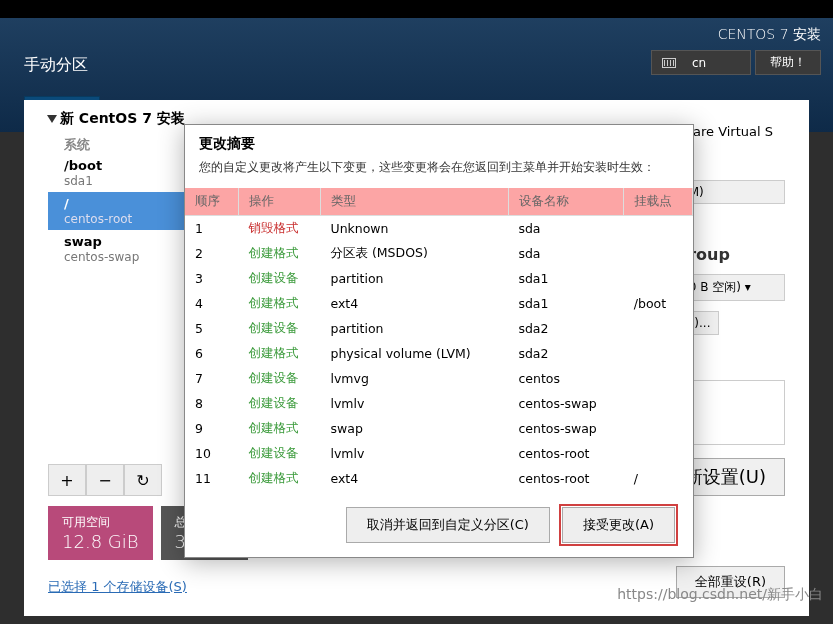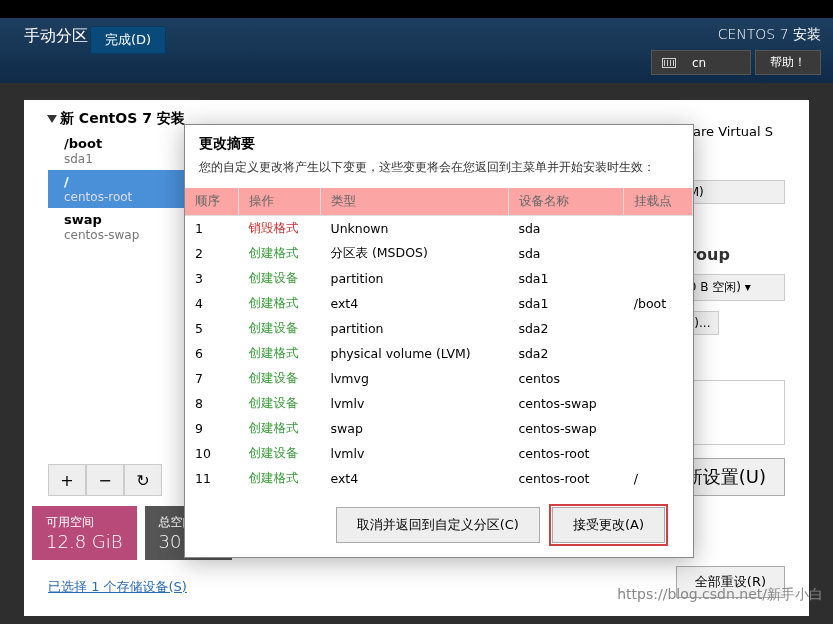--- a/index.html
+++ b/index.html
@@ -1,19 +1,19 @@
 <!DOCTYPE html>
 <html><head>
   <meta charset="utf-8">
   <style>
     * { box-sizing: border-box; margin: 0; padding: 0; font-family: "DejaVu Sans", "Microsoft YaHei", sans-serif; }
     body { width: 833px; height: 624px; background: #2e2e2e; overflow: hidden; position: relative; }
     .top-black { background: #000; height: 18px; width: 100%; }
     .header { background: #1a3a5c; background: linear-gradient(#1f3f60, #0e2a48); color: #fff; padding: 8px 12px 8px 24px; display: flex; justify-content: space-between; align-items: flex-start; }
-    .header-left { display: flex; flex-direction: row; gap: 2px; }
+    .header-left { display: flex; flex-direction: column; gap: 20px; margin-top: 29px; }
     .header-title { font-size: 16px; font-weight: 300; }
     .done-btn { background: #0a4a7a; border: 1px solid #083a5f; color: #fff; padding: 4px 14px; font-size: 13px; cursor: pointer; width: fit-content; }
     .header-right { display: flex; flex-direction: column; align-items: flex-end; gap: 6px; }
     .header-subtitle { font-size: 14px; font-weight: 300; }
     .header-tools { display: flex; gap: 4px; }
     .lang-ind { background: #3a3a3a; border: 1px solid #555; color: #fff; padding: 3px 10px; font-size: 12px; display: flex; align-items: center; gap: 16px; min-width: 100px; }
     .kbd-icon { width: 14px; height: 10px; border: 1px solid #ccc; display: inline-block; position: relative; }
     .kbd-icon::before { content: ""; position: absolute; inset: 1px; background: repeating-linear-gradient(90deg, #ccc 0 1px, transparent 1px 3px); }
     .help-btn { background: #3a3a3a; border: 1px solid #555; color: #fff; padding: 3px 14px; font-size: 12px; cursor: pointer; }
     .main-area { background: #fff; position: absolute; top: 100px; left: 24px; right: 24px; bottom: 8px; }
@@ -23,40 +23,40 @@
     .sys-label { color: #888; font-weight: bold; font-size: 13px; padding: 4px 0 0 16px; }
     .part-item { padding: 4px 8px 4px 16px; font-size: 13px; }
     .part-item .pname { font-weight: bold; display: block; }
     .part-item .pdev { color: #777; font-size: 12px; }
     .part-item.selected { background: #4a90d9; color: #fff; }
     .part-item.selected .pdev { color: #dde; }
     .device-label { position: absolute; right: 36px; top: 24px; font-size: 13px; }
     .toolbar { position: absolute; left: 24px; bottom: 120px; display: flex; border: 1px solid kit#ccc; }
     .toolbar button { width: 38px; height: 32px; background: #eee; border: 1px solid #ccc; font-size: 16px; cursor: pointer; }
     .refresh-icon { font-family: sans-serif; }
-    .space-boxes { position: absolute; left: 8px; bottom: 56px; display: flex; gap: 8px; }
+    .space-boxes { position: absolute; left: 24px; bottom: 56px; display: flex; gap: 8px; }
     .space-box { padding: 8px 14px; color: #fff; font-size: 12px; text-align: left; }
     .space-box .sval { font-size: 18px; font-weight: 300; }
     .space-avail { background: #b84a7a; }
     .space-total { background: #555; }
     .storage-link { position: absolute; left: 24px; bottom: 20px; color: #2a6bb5; font-size: 13px; text-decoration: underline; cursor: pointer; }
     .mib-btn, .vg-btn, .vgm-btn { background: #f0f0f0; border: 1px solid #ccc; padding: 4px 8px; font-size: 12px; cursor: pointer; display: flex; justify-content: space-between; align-items: center; }
     .update-btn { position: absolute; right: 24px; bottom: 120px; background: #f0f0f0; border: 1px solid #aaa; padding: 6px 18px; font-size: 18px; cursor: pointer; }
     .reset-btn { position: absolute; right: 24px; bottom: 18px; background: #f0f0f0; border: 1px solid #aaa; padding: 6px 18px; font-size: 13px; cursor: pointer; }
     .watermark { position: absolute; right: 10px; bottom: 20px; color: #888; font-size: 14px; z-index: 5; }
     .modal { position: absolute; top: 124px; left: 184px; width: 510px; background: #fff; border: 1px solid #888; box-shadow: 0 4px 24px rgba(0,0,0,0.3); z-index: 10; }
     .modal-header { padding: 10px 14px 4px; }
     .modal-title { font-weight: bold; font-size: 14px; margin-bottom: 6px; }
     .modal-desc { font-size: 12px; color: #333; }
     .modal-table { width: 100%; border-collapse: collapse; font-size: 12.5px; margin-top: 8px; }
     .modal-table th { text-align: left; padding: 5px 10px; background: #fca5a5; color: #666; font-weight: normal; border-bottom: 1px solid #ddd; border-right: 1px solid #ddd; }
     .modal-table td { padding: 4px 10px; }
     .op-destroy { color: #c93030; }
     .op-create { color: #3a9a3a; }
-    .modal-footer { display: flex; justify-content: flex-end; gap: 12px; padding: 16px 28px 14px; }
+    .modal-footer { display: flex; justify-content: flex-end; gap: 12px; padding: 16px 18px 14px; }
     .modal-btn { background: #eee; border: 1px solid #aaa; padding: 8px 20px; font-size: 13px; cursor: pointer; }
     .accept-highlight { outline: 2px solid #d04040; outline-offset: 1px; }
     .vg-label { font-weight: bold; color: #333; }
   </style>
 </head>
 <body>
 
 <div class="top-black"></div>
 
 <div class="header">
@@ -75,20 +75,21 @@
     </div>
   </div>
 </div>
 
 <div class="main-area">
   <div class="sidebar">
     <div class="install-hdr">
       <span class="tri"></span>
       <span>新 CentOS 7 安装</span>
     </div>
+    <div class="sys-label">系统</div>
     <div class="part-item">
       <span class="pname">/boot</span>
       <span class="pdev">sda1</span>
     </div>
     <div class="part-item selected">
       <span class="pname">/</span>
       <span class="pdev">centos-root</span>
     </div>
     <div class="part-item">
       <span class="pname">swap</span>

